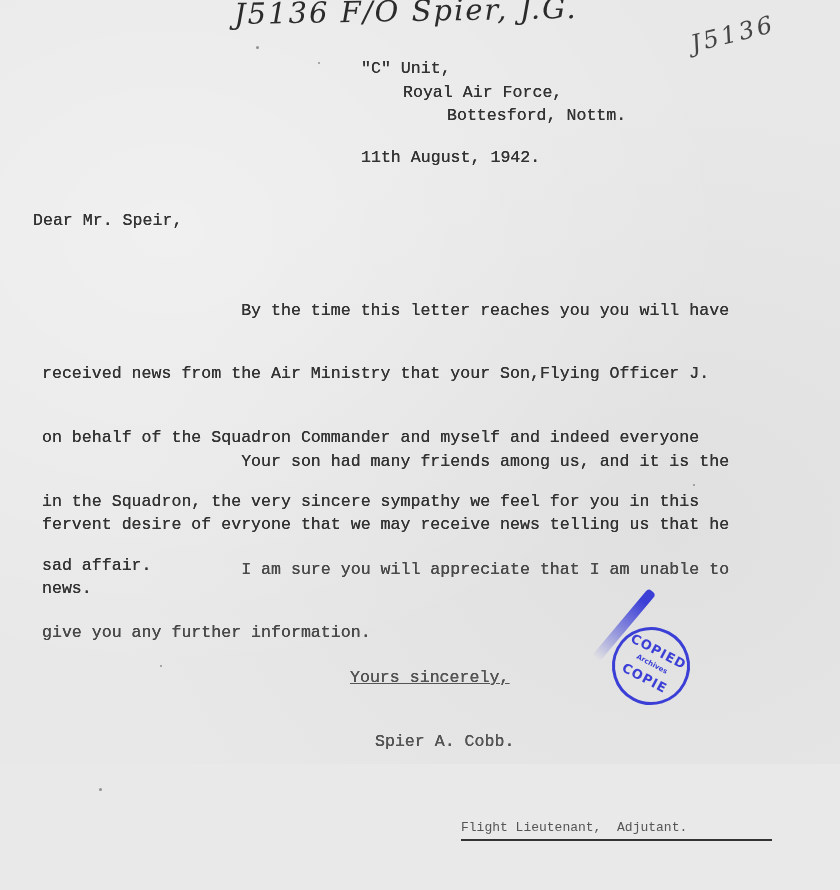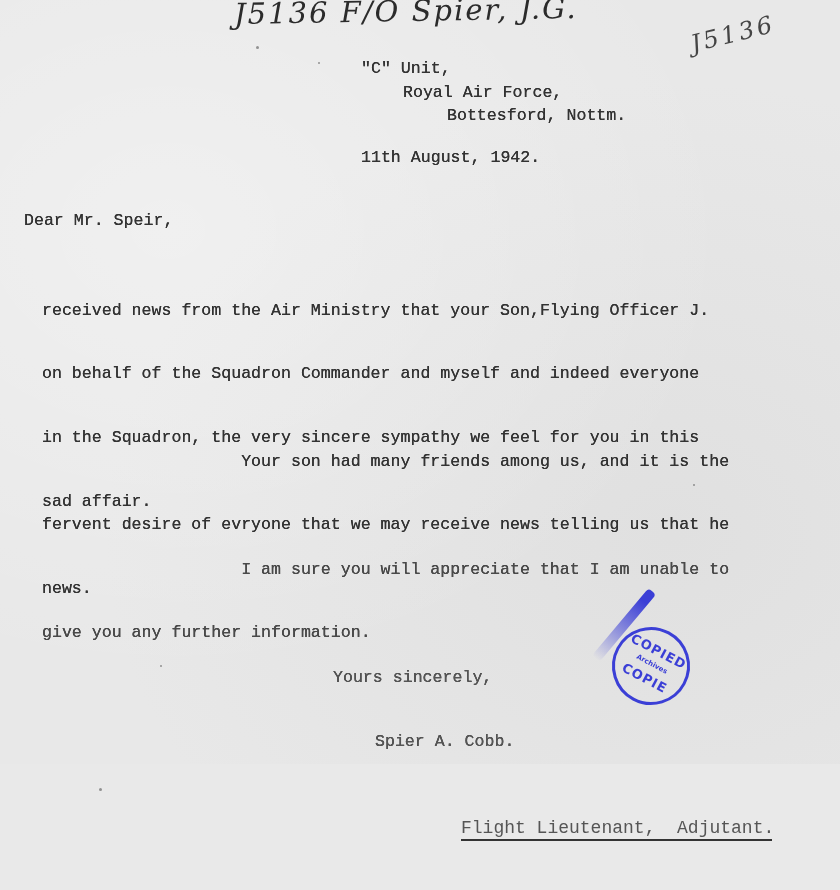--- a/index.html
+++ b/index.html
@@ -59,33 +59,33 @@
       white-space: pre;
       font-size: 16.6px;
       line-height: 21.3px;
       color: #333;
       text-shadow: 0 0 0.4px #222;
     }
     .addr1 { left: 361px; top: 58px; }
     .addr2 { left: 403px; top: 82px; }
     .addr3 { left: 447px; top: 105px; }
     .date  { left: 361px; top: 147px; }
-    .salutation { left: 24px; top: 210px; }
+    .salutation { left: 33px; top: 210px; }
     .para { left: 42px; }
     .p1 { top: 257px; }
     .p2 { top: 408px; }
     .p3 { top: 516px; color: #4a4a4a; }
-    .closing { left: 333px; top: 667px; color: #555; }
+    .closing { left: 350px; top: 667px; color: #555; text-decoration: underline; }
     .signer { left: 375px; top: 731px; color: #555; }
     .title-line {
       position: absolute;
       left: 461px;
       top: 818px;
       white-space: pre;
-      font-size: 18px;
+      font-size: 13px;
       line-height: 20px;
       color: #555;
       border-bottom: 2px solid #333;
       padding-bottom: 1px;
       width: 311px;
     }
     .stamp {
       position: absolute;
       left: 612px;
       top: 627px;
@@ -147,20 +147,21 @@
 
   <div class="type addr1">"C" Unit,</div>
   <div class="type addr2">Royal Air Force,</div>
   <div class="type addr3">Bottesford, Nottm.</div>
 
   <div class="type date">11th August, 1942.</div>
 
   <div class="type salutation">Dear Mr. Speir,</div>
 
   <div class="type para p1">
+    <div>                    By the time this letter reaches you you will have</div>
     <div>received news from the Air Ministry that your Son,Flying Officer J.</div>
     <div>on behalf of the Squadron Commander and myself and indeed everyone</div>
     <div>in the Squadron, the very sincere sympathy we feel for you in this</div>
     <div>sad affair.</div>
   </div>
 
   <div class="type para p2">
     <div>                    Your son had many friends among us, and it is the</div>
     <div>fervent desire of evryone that we may receive news telling us that he</div>
     <div>news.</div>

